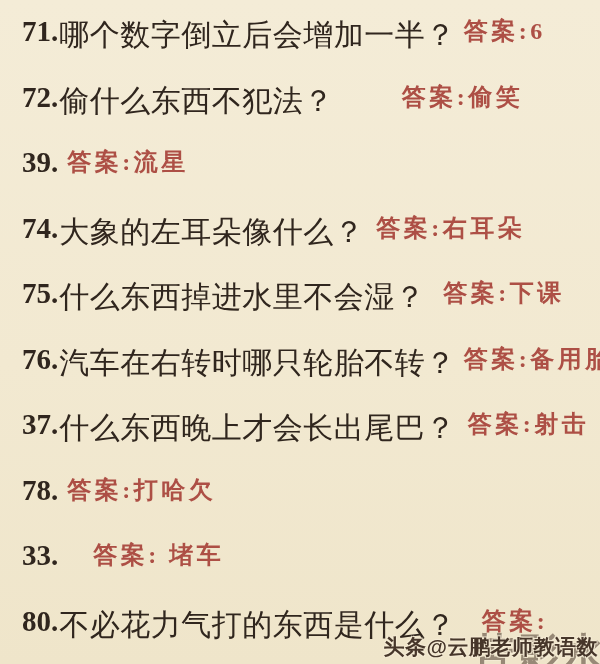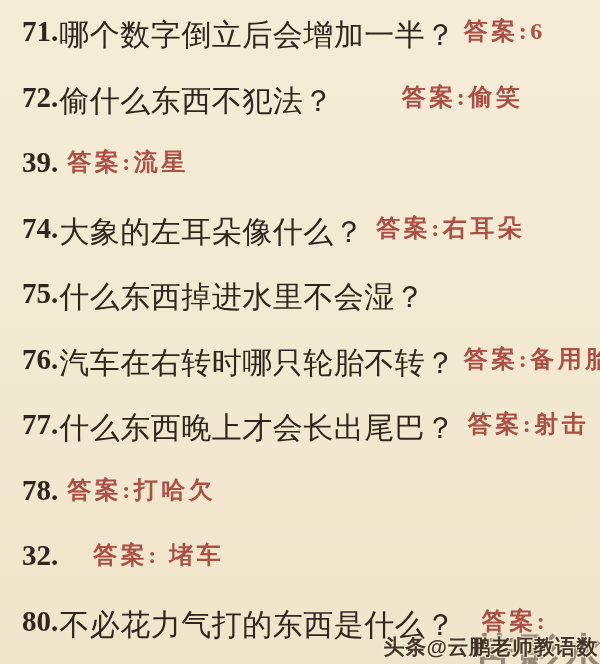--- a/index.html
+++ b/index.html
@@ -103,41 +103,42 @@
 
   <div class="row" style="--g:12px">
     <span class="num">74.</span>
       <span class="q">大象的左耳朵像什么？</span>
     <span class="a">答案:右耳朵</span>
   </div>
 
   <div class="row" style="--g:18px">
     <span class="num">75.</span>
       <span class="q">什么东西掉进水里不会湿？</span>
+    <span class="a">答案:下课</span>
   </div>
 
   <div class="row" style="--g:8px">
     <span class="num">76.</span>
       <span class="q">汽车在右转时哪只轮胎不转？</span>
     <span class="a">答案:备用胎</span>
   </div>
 
   <div class="row" style="--g:12px">
-    <span class="num">77.</span>
+    <span class="num">37.</span>
       <span class="q">什么东西晚上才会长出尾巴？</span>
     <span class="a">答案:射击</span>
   </div>
 
   <div class="row" style="--g:8px">
     <span class="num">78.</span>
     <span class="a">答案:打哈欠</span>
   </div>
 
   <div class="row" style="--g:34px">
-    <span class="num">32.</span>
+    <span class="num">33.</span>
     <span class="a">答案: 堵车</span>
   </div>
 
   <div class="row" style="--g:26px">
     <span class="num">80.</span>
       <span class="q">不必花力气打的东西是什么？</span>
     <span class="a">答案:</span>
   </div>
 
   <div class="big-glyphs">

